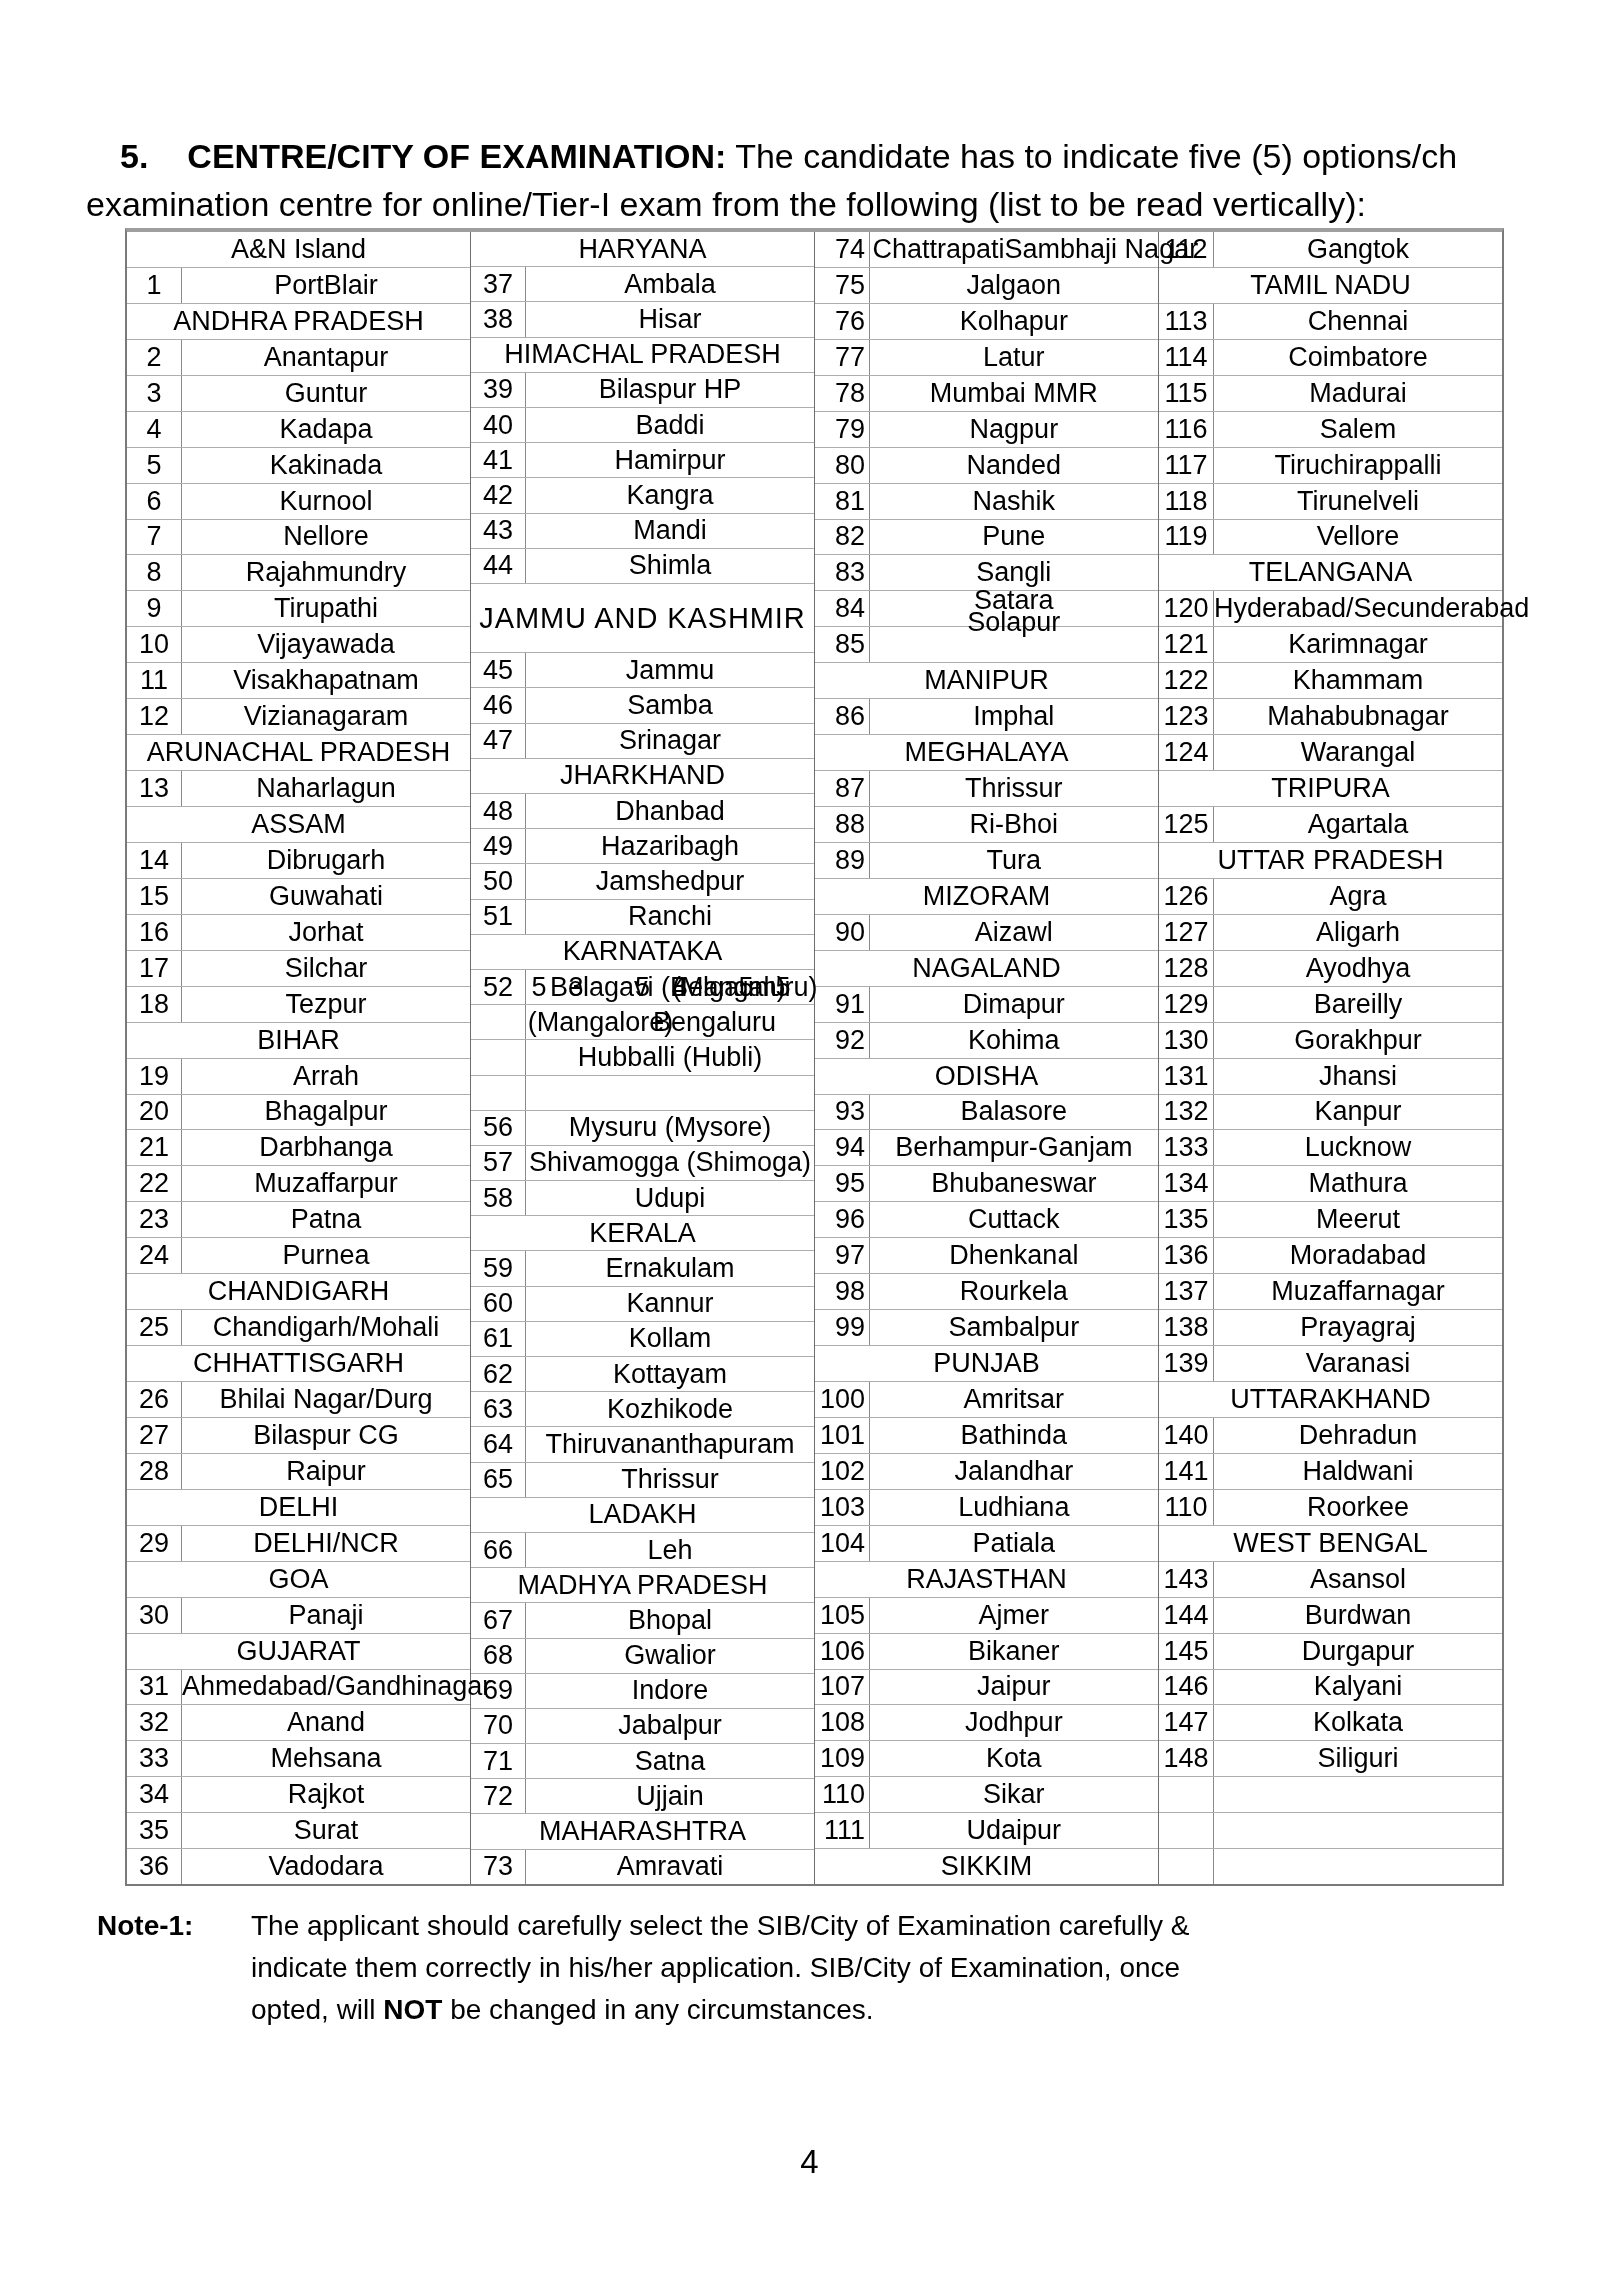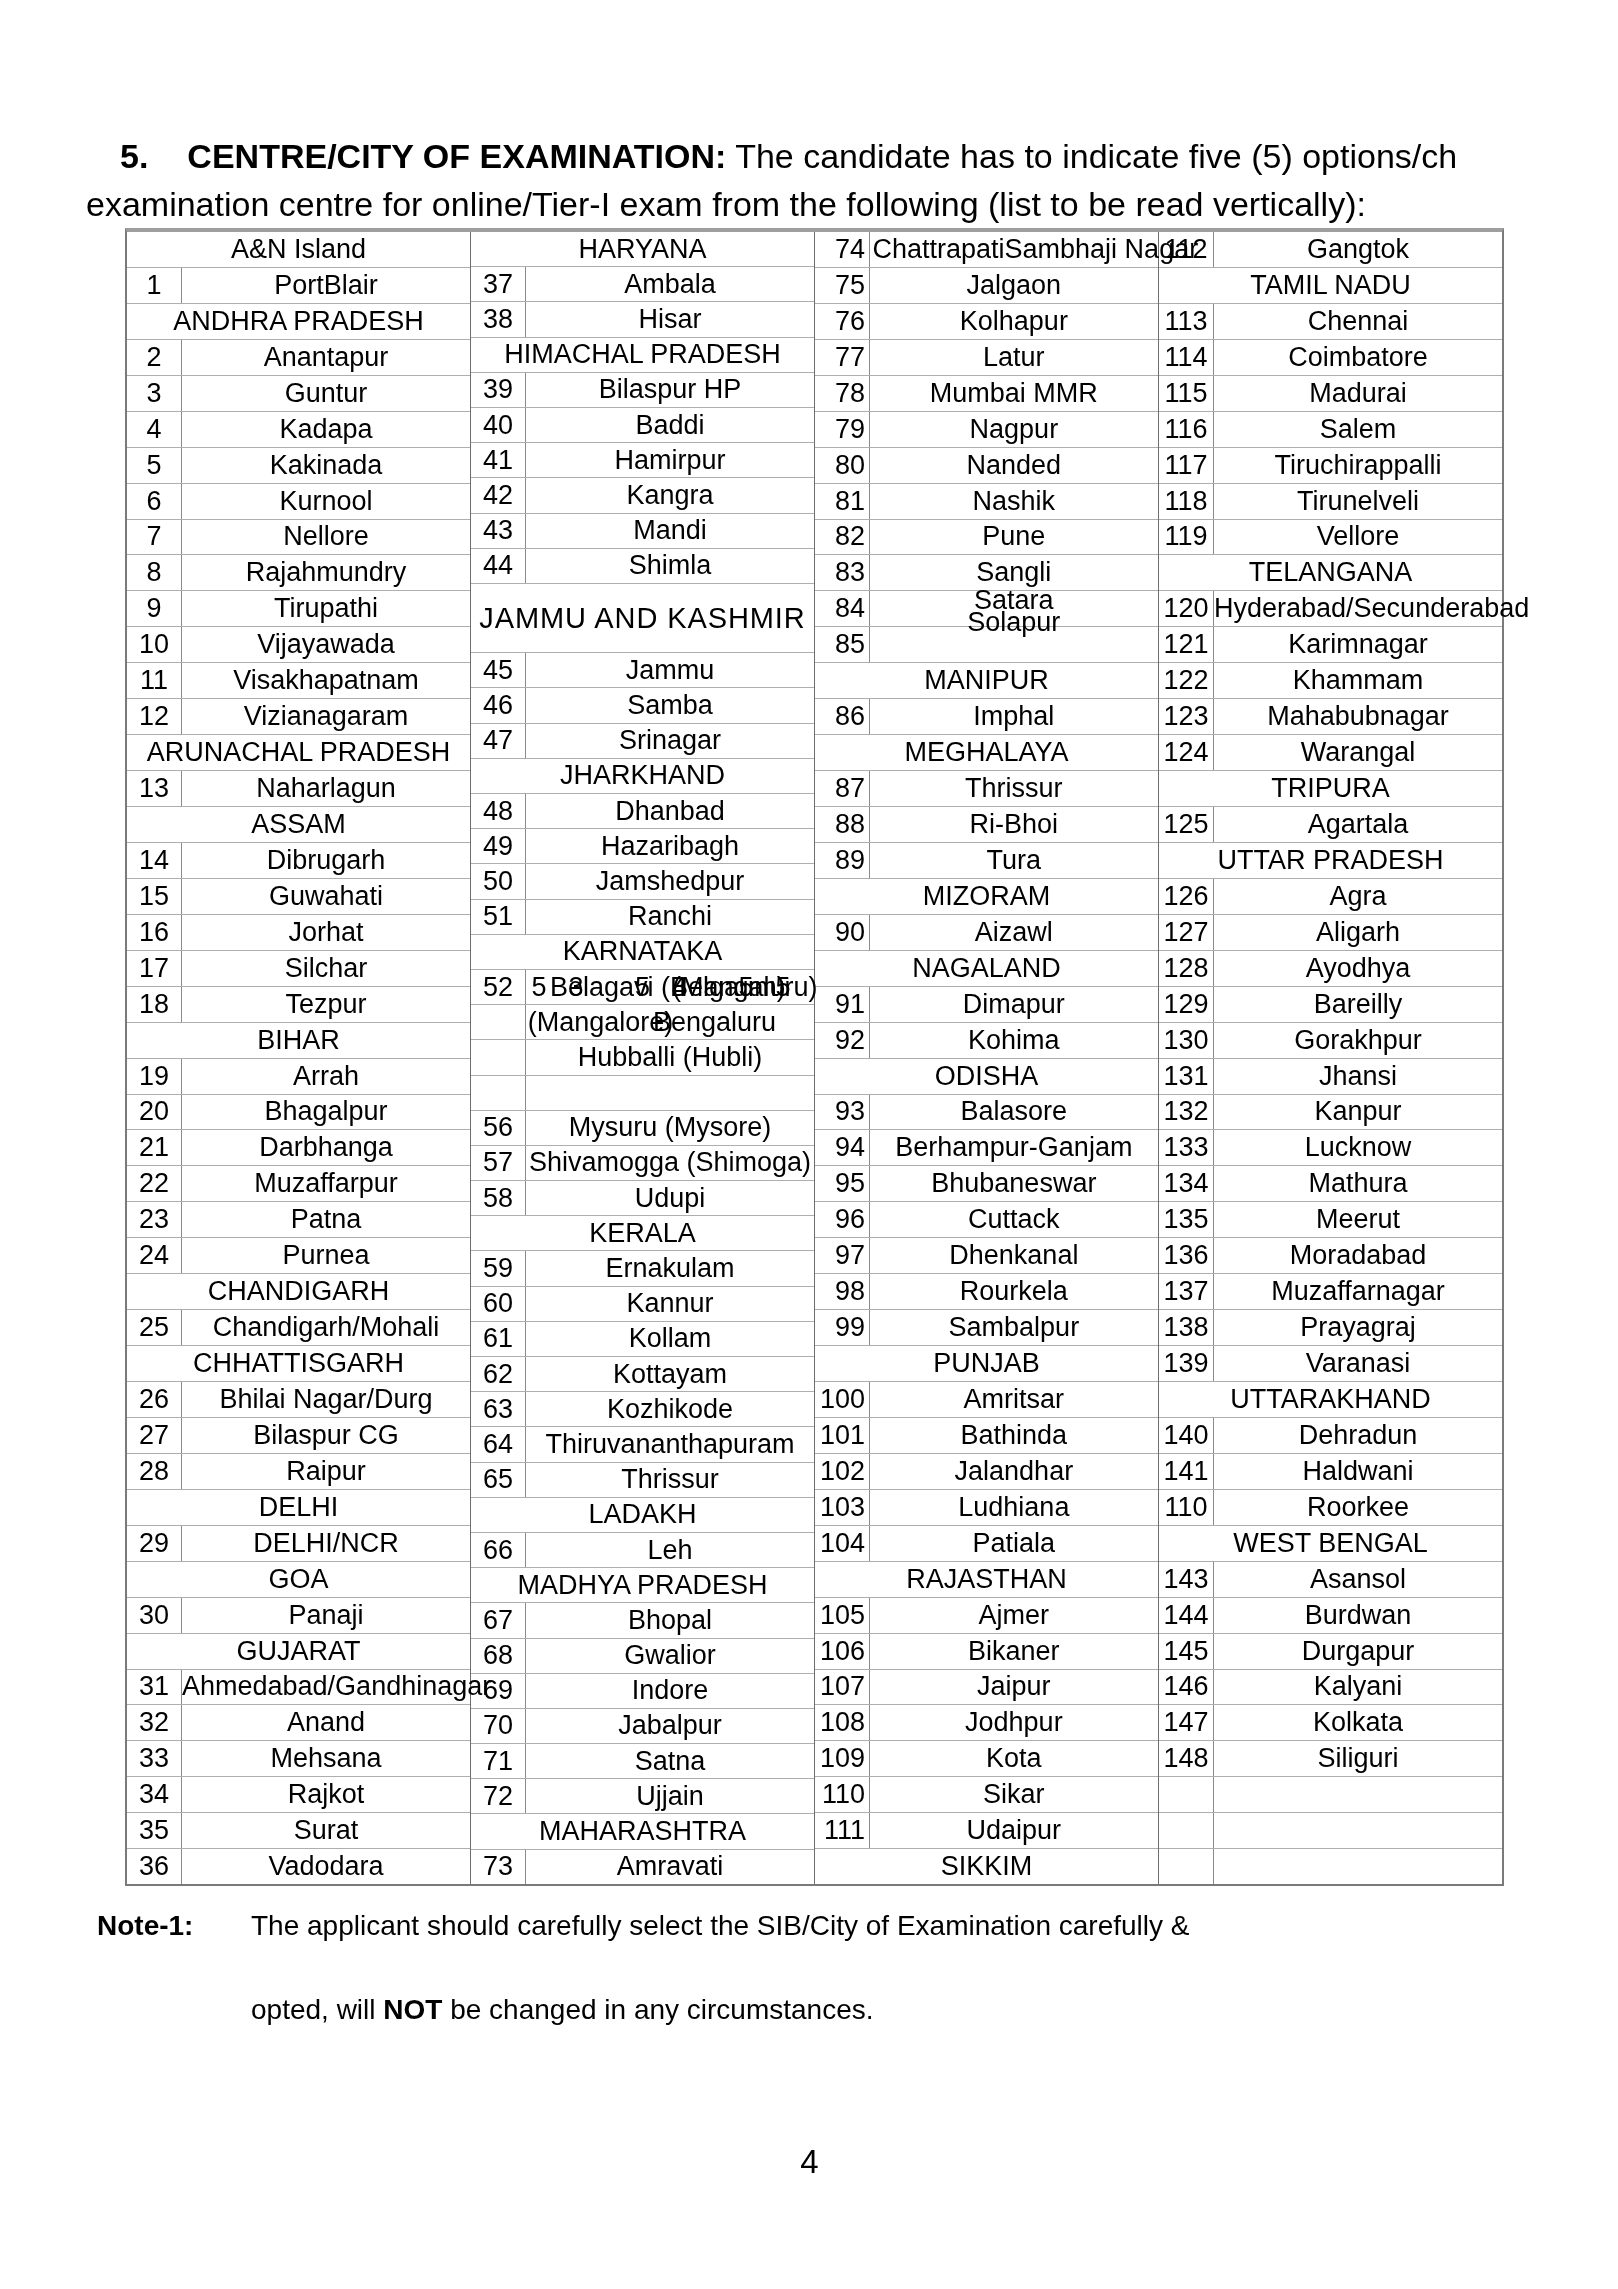--- a/index.html
+++ b/index.html
@@ -783,19 +783,19 @@
         <div class="num"></div>
         <div class="name"></div>
       </div>
     </div>
   </div>
 
 <div class="note">
   <div class="note-label">Note-1:</div>
   <div class="note-body">
     <span>The applicant should carefully select the SIB/City of Examination carefully &amp;</span><br>
-    <br>
+    <span>indicate them correctly in his/her application. SIB/City of Examination, once</span><br>
     <span>opted, will </span><b>NOT</b><span> be changed in any circumstances.</span>
   </div>
 </div>
 
 <div class="page-number">4</div>
 
 
 </body></html>

